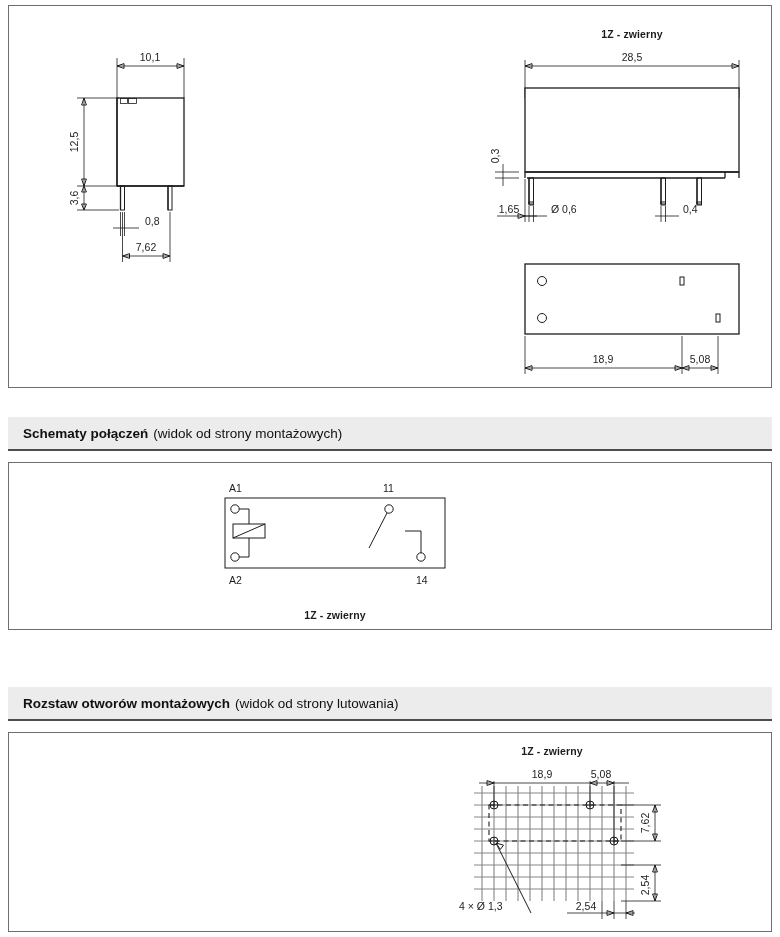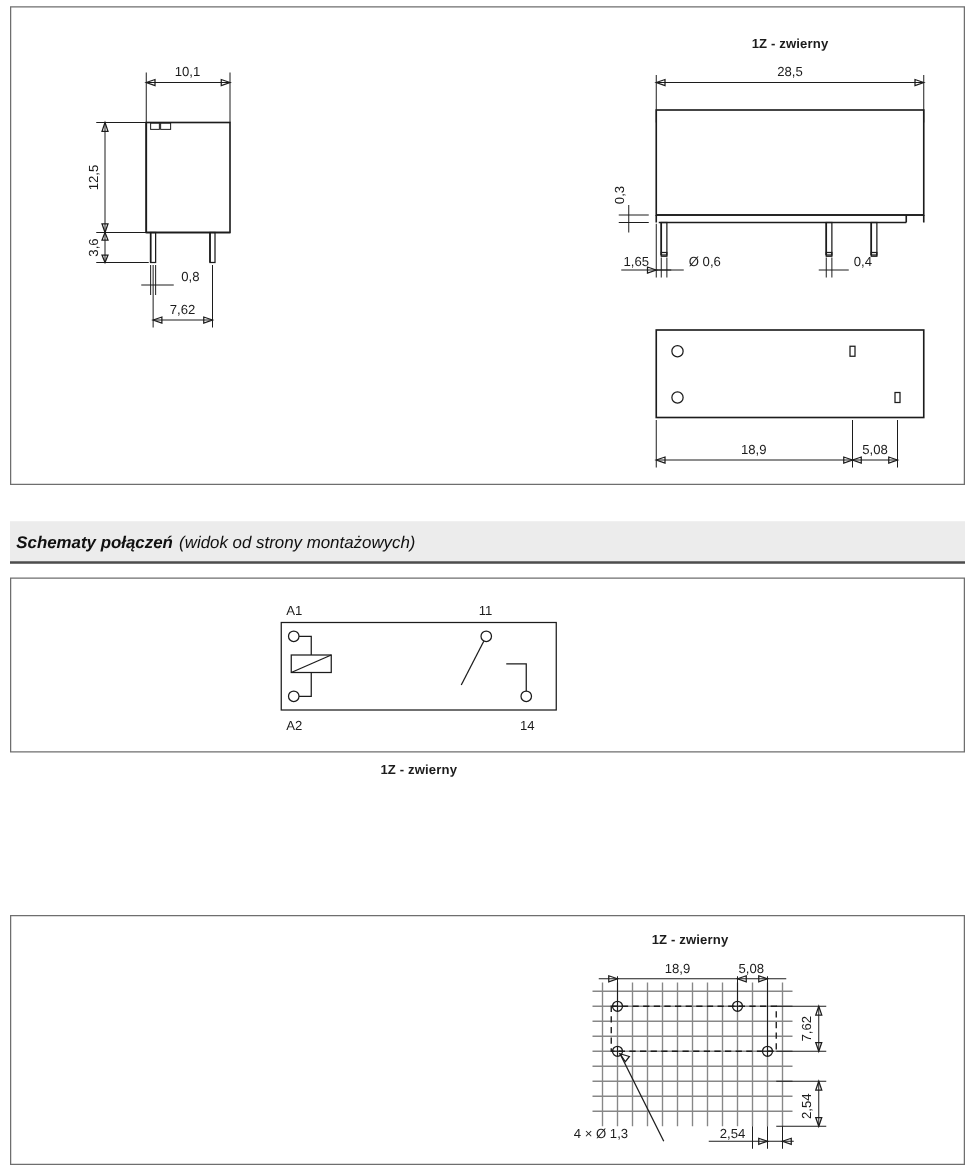--- a/index.html
+++ b/index.html
@@ -22,38 +22,37 @@
     height: 937px;
   }
   
   .panel {
     position: absolute;
     background: #ffffff;
     border: 1px solid #6e6e6e;
     box-sizing: border-box;
   }
   #panel-dimensions { left: 8px;  top: 5px;   width: 764px; height: 383px; }
-  #panel-schematic  { left: 8px;  top: 462px; width: 764px; height: 140px; }
+  #panel-schematic  { left: 8px;  top: 462px; width: 764px; height: 168px; }
   #panel-mounting   { left: 8px;  top: 732px; width: 764px; height: 200px; }
 
   
   .section-header {
     position: absolute;
     left: 8px;
     width: 764px;
     height: 34px;
     background: #ececec;
     border-bottom: 2px solid #4d4d4d;
     box-sizing: border-box;
     display: flex;
     align-items: center;
-    padding-left: 5px;
+    padding-left: 15px;
     font-size: 13.5px;
     white-space: nowrap;
-    font-style: italic;
   }
   #header-schematy { top: 417px; }
   #header-rozstaw  { top: 687px; }
   .section-header .strong { font-weight: bold; color: #111; }
   .section-header .normal { font-weight: normal; color: #111; margin-left: 5px; }
 
   
   .draw {
     position: absolute;
     overflow: visible;
@@ -226,20 +225,24 @@
       <path class="ln" d="M228 55 H244 V77"></path>
       <circle class="ln" cx="244" cy="81" r="4.2" fill="#ffffff"></circle>
 
       <text class="lbl" x="52" y="108">A2</text>
       <text class="lbl" x="239" y="108">14</text>
 
       <text class="capt" x="158" y="143" text-anchor="middle">1Z - zwierny</text>
     </svg>
   </div>
 
+  <div class="section-header" id="header-rozstaw">
+    <span class="strong">Rozstaw otworów montażowych</span>
+    <span class="normal">(widok od strony lutowania)</span>
+  </div>
 
   <div class="panel" id="panel-mounting">
     <svg class="draw" style="left:440px; top:8px;" width="250" height="188" viewBox="0 0 250 188">
 
       <text class="capt" x="103" y="14" text-anchor="middle">1Z - zwierny</text>
 
       <g>
 
         <line class="ln-grid" x1="33" y1="45" x2="33" y2="160"></line>
         <line class="ln-grid" x1="45" y1="45" x2="45" y2="160"></line>

